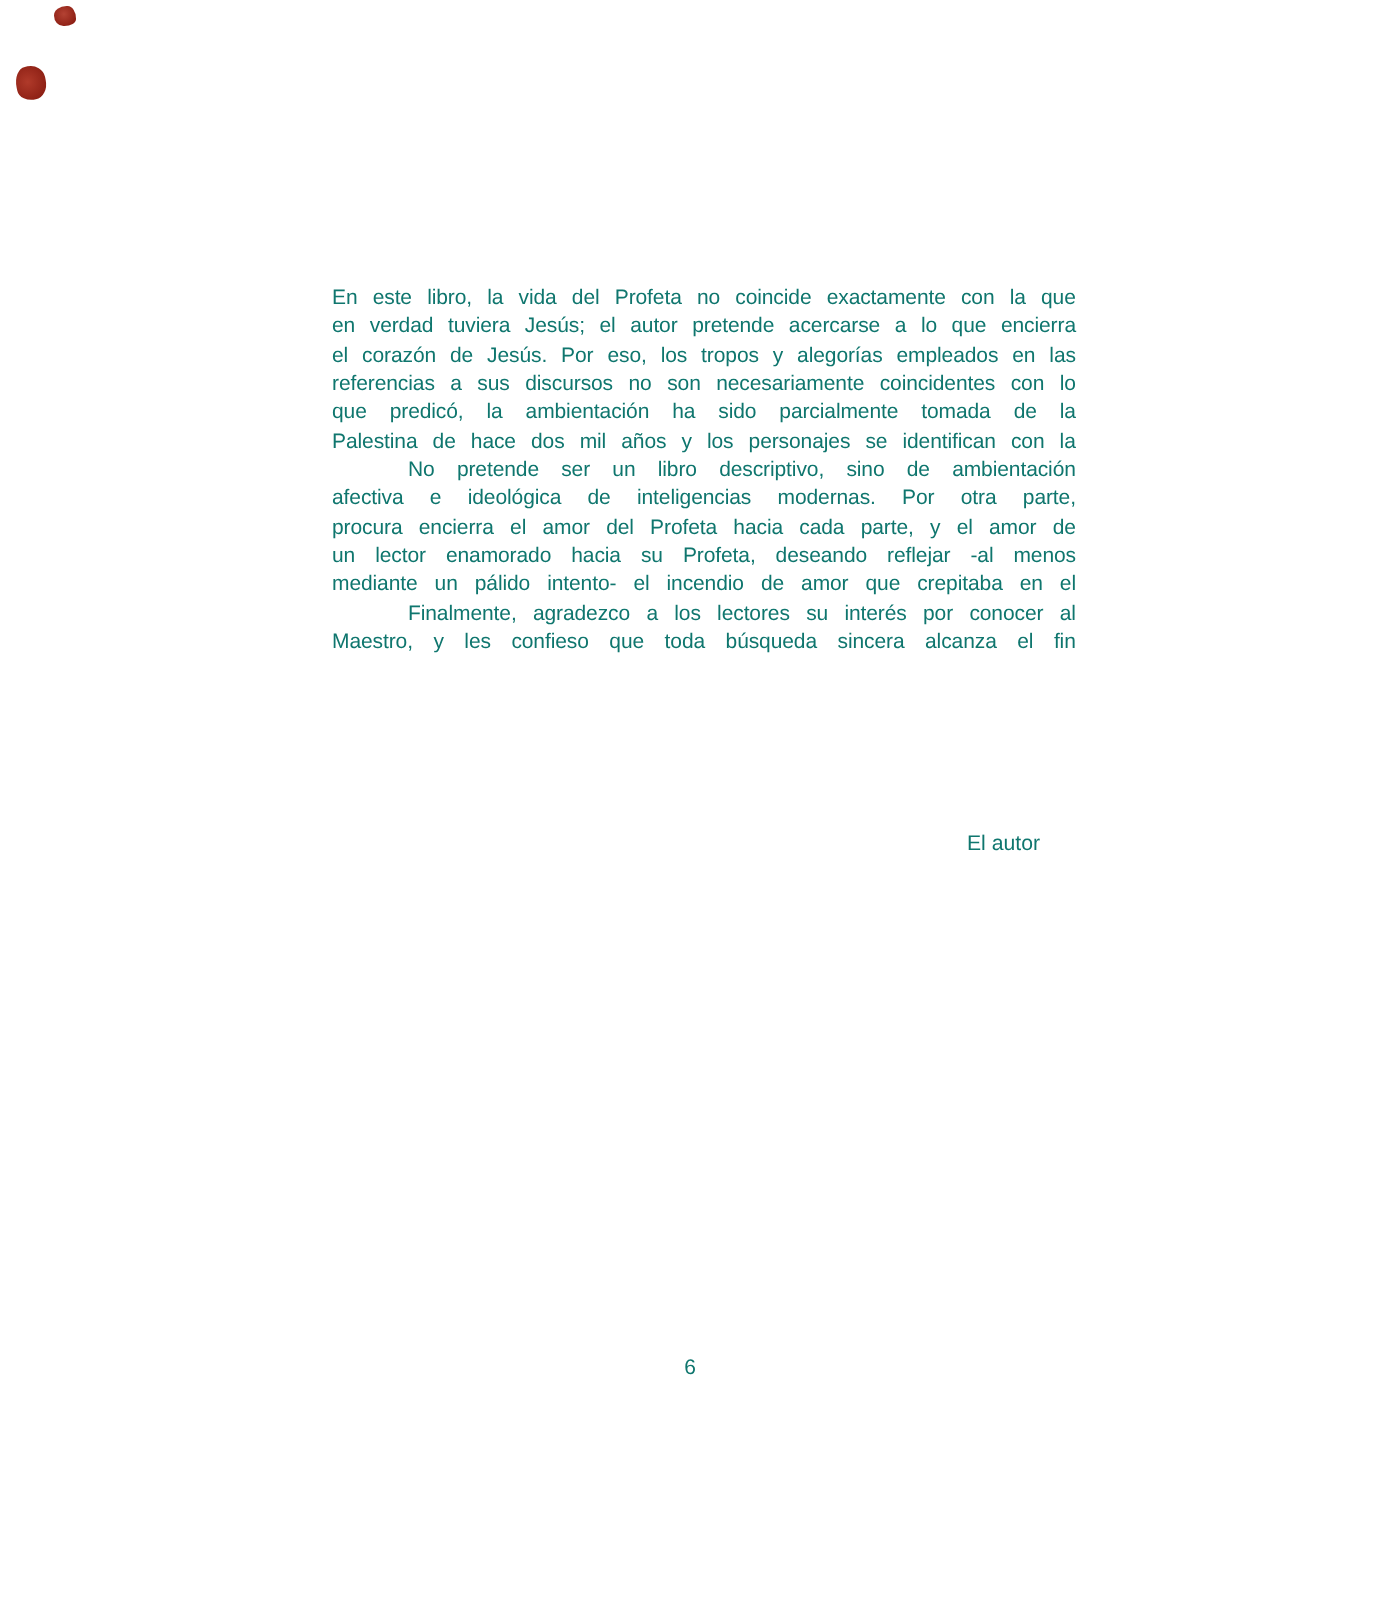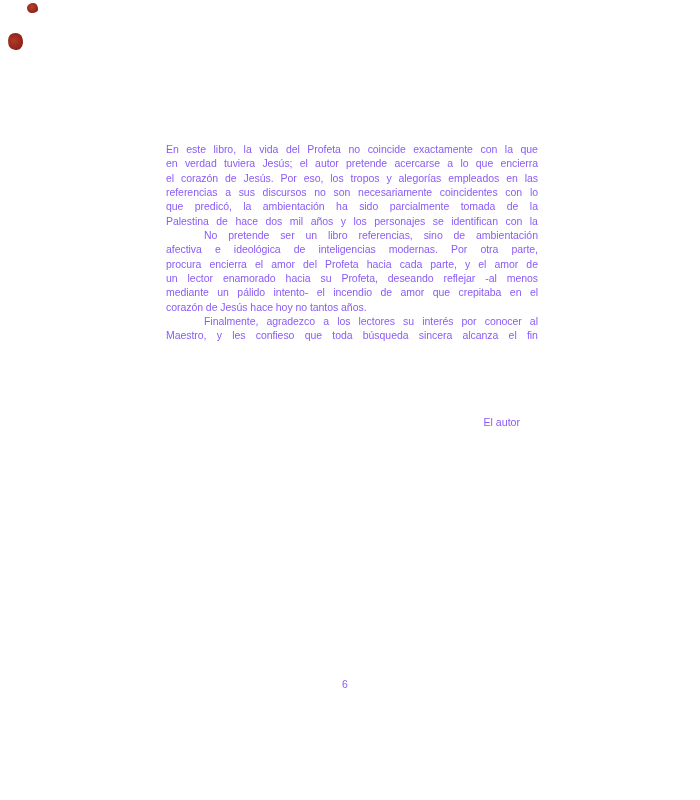--- a/index.html
+++ b/index.html
@@ -6,21 +6,21 @@
     margin: 0;
     padding: 0;
     background: #ffffff;
   }
   .page {
     position: relative;
     width: 700px;
     height: 800px;
     background: #ffffff;
     font-family: "Liberation Sans", "DejaVu Sans", sans-serif;
-    color: #8b5cf6;
+    color: #0f766e;
     overflow: hidden;
   }
   
   .stain { position: absolute; }
   .stain-top {
     left: 27px; top: 3px; width: 11px; height: 10px;
     background: radial-gradient(circle at 45% 40%, #b44233 0%, #8e2015 75%);
     border-radius: 60% 40% 55% 45% / 50% 65% 35% 55%;
   }
   .stain-lower {
@@ -163,21 +163,21 @@
           <span>la</span>
         </div>
       </div>
       <div class="paragraph">
         <div class="line just indent">
           <span>No</span>
           <span>pretende</span>
           <span>ser</span>
           <span>un</span>
           <span>libro</span>
-          <span>referencias,</span>
+          <span>descriptivo,</span>
           <span>sino</span>
           <span>de</span>
           <span>ambientación</span>
         </div>
         <div class="line just">
           <span>afectiva</span>
           <span>e</span>
           <span>ideológica</span>
           <span>de</span>
           <span>inteligencias</span>
@@ -220,21 +220,20 @@
           <span>intento-</span>
           <span>el</span>
           <span>incendio</span>
           <span>de</span>
           <span>amor</span>
           <span>que</span>
           <span>crepitaba</span>
           <span>en</span>
           <span>el</span>
         </div>
-        <div class="line">corazón de Jesús hace hoy no tantos años.</div>
       </div>
       <div class="paragraph">
         <div class="line just indent">
           <span>Finalmente,</span>
           <span>agradezco</span>
           <span>a</span>
           <span>los</span>
           <span>lectores</span>
           <span>su</span>
           <span>interés</span>

